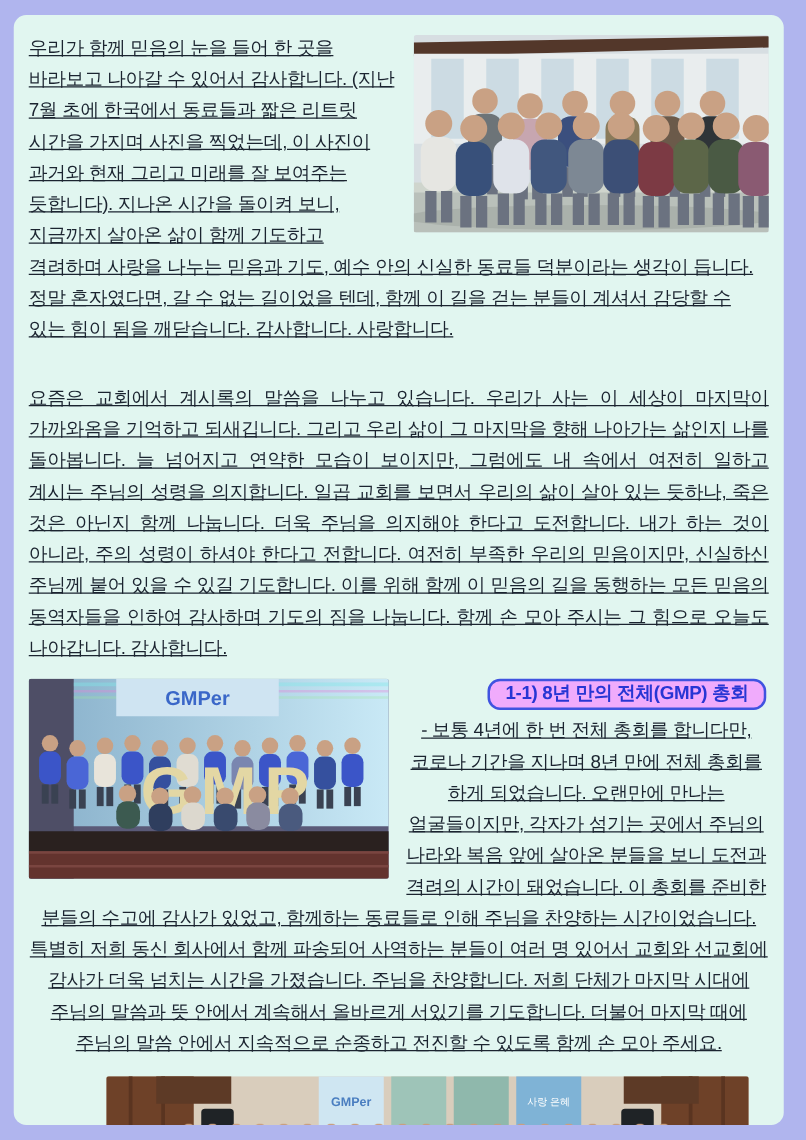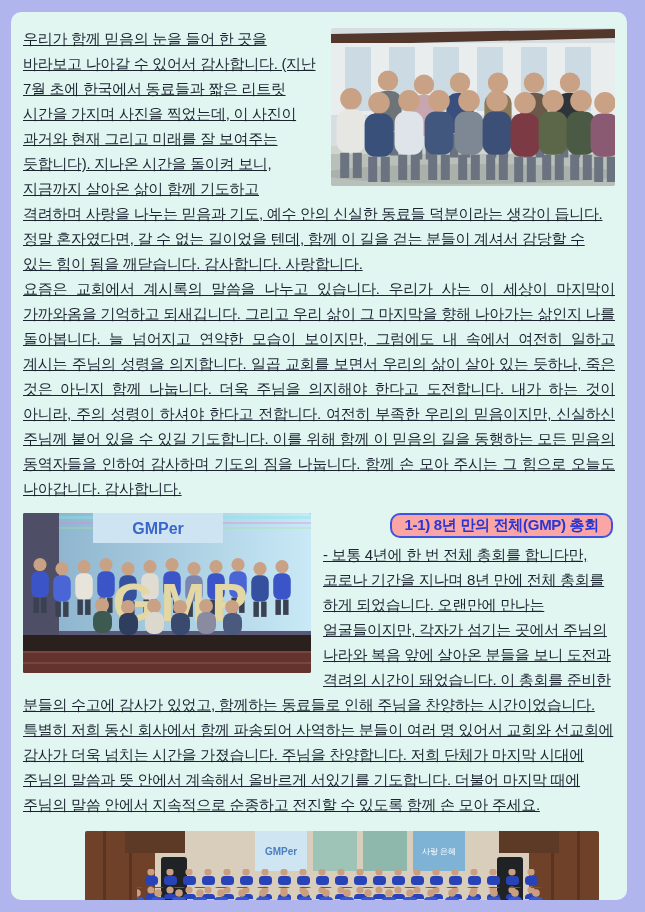--- a/index.html
+++ b/index.html
@@ -11,33 +11,33 @@
   }
   .page{
     position:absolute;left:11px;top:12px;right:18px;bottom:12px;
     background:#e1f6f0;border-radius:10px;
     padding:14px 12px 0 12px;
     overflow:hidden;
     color:#1b2430;
     text-decoration:underline;
   }
   p{margin:0;font-size:15px;line-height:25px;letter-spacing:-0.3px;word-break:keep-all;}
-  .intro-p2{margin-top:0;text-align:justify;}
+  .intro-p2{margin-top:30px;text-align:justify;}
   .photo{border-radius:2px;display:block;}
   .photo-retreat{float:right;margin:2px 0 6px 10px;}
   .sec{margin-top:12px;}
   .photo-stage{float:left;margin:0 12px 6px 0;}
   .heading-row{text-align:right;margin:0 2px 4px 0;}
   .heading-badge{
     display:inline-block;
-    border:2px solid #4053e0;background:#fca5a5;color:#2736d4;
+    border:2px solid #4053e0;background:#f0abfc;color:#2736d4;
     font-weight:bold;font-size:15px;line-height:18px;
     padding:1px 12px 2px 12px;border-radius:10px;letter-spacing:-0.3px;
   }
-  .sec-body{}
+  .sec-body{text-align:center;}
   .photo-hall{margin:14px 20px 0 62px;}
 </style>
 </head>
 <body>
 
 <div class="page">
 
   <div class="intro">
 
     <svg class="photo photo-retreat" width="284" height="158" viewBox="0 0 284 158" xmlns="http://www.w3.org/2000/svg">

